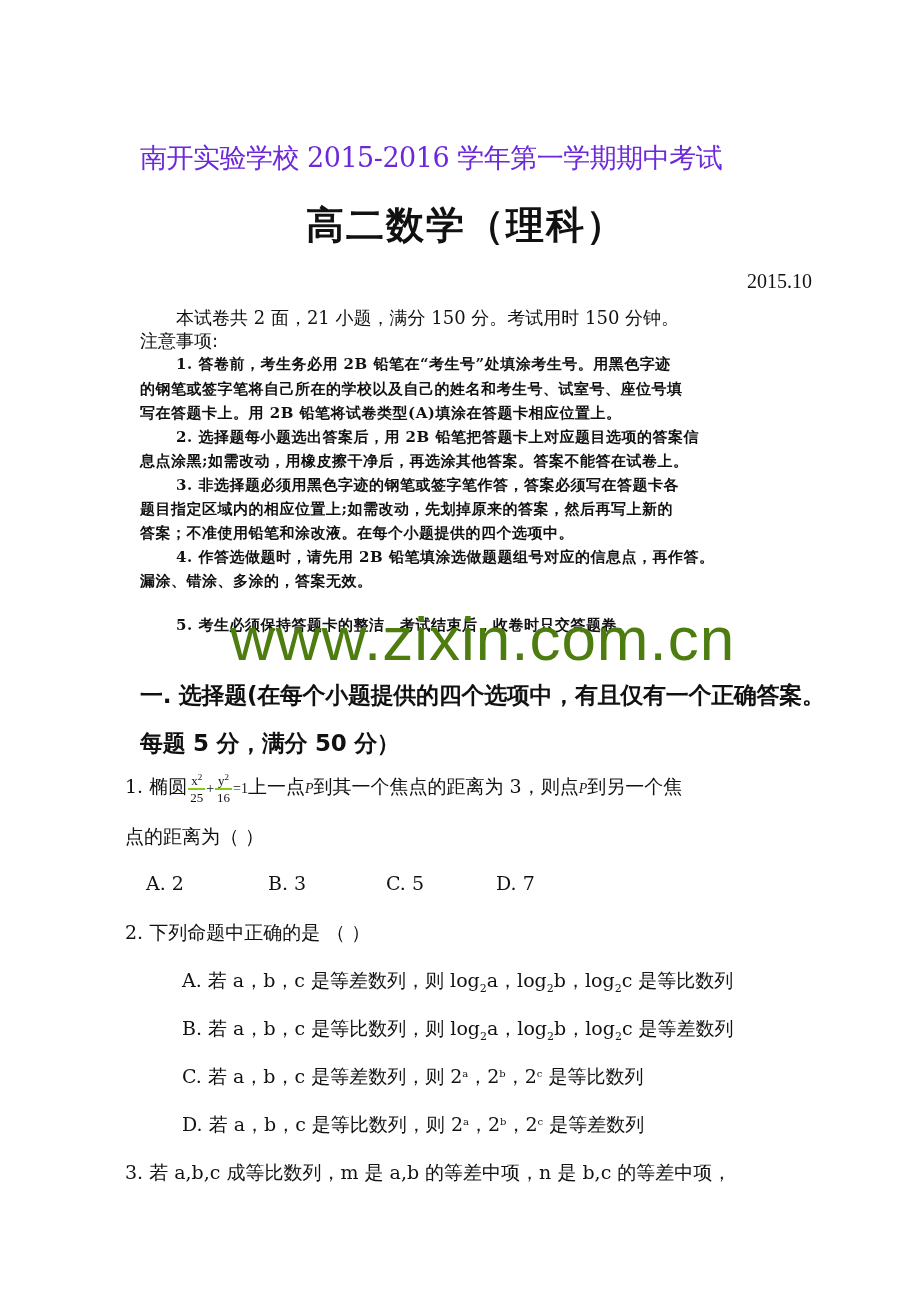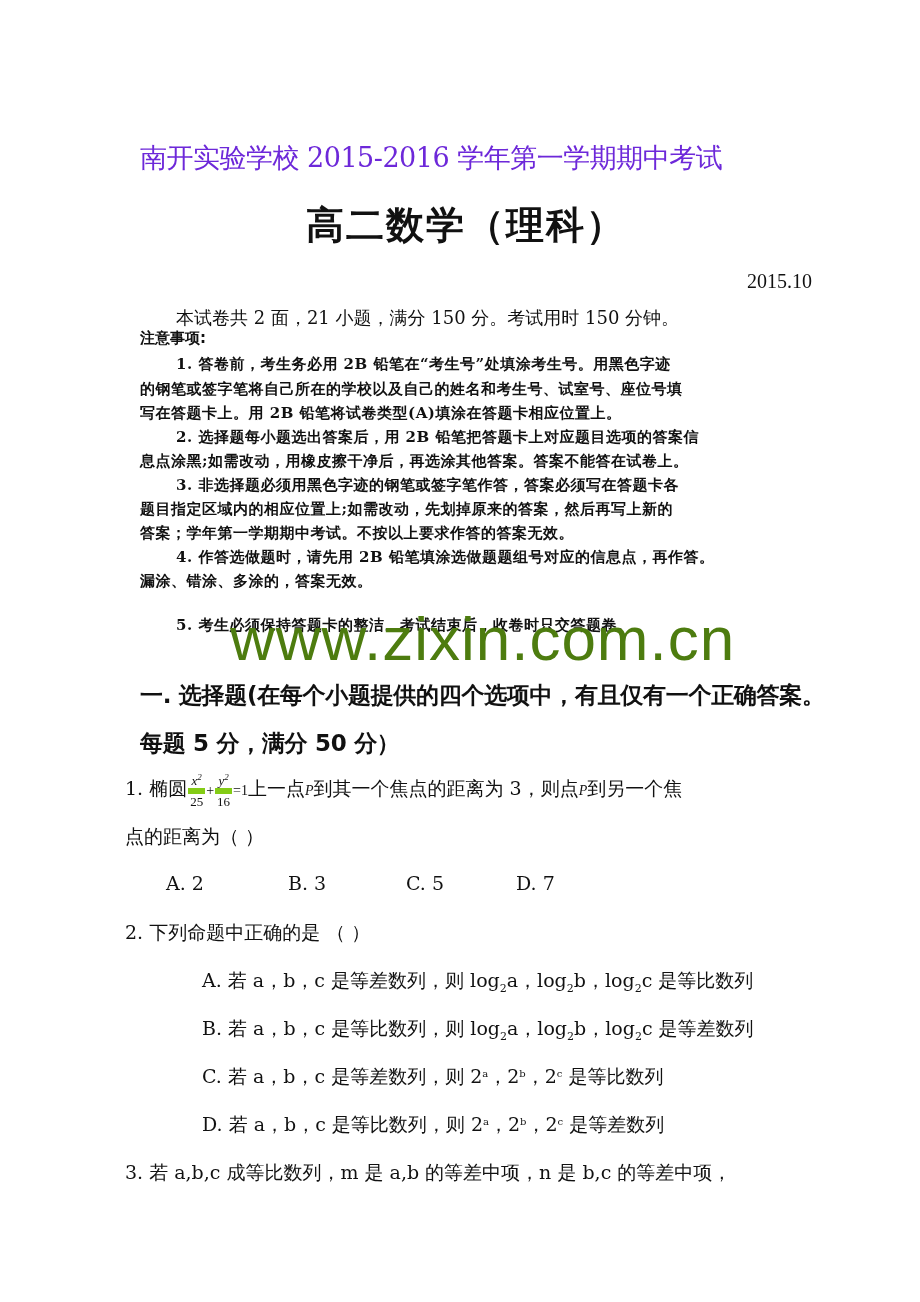--- a/index.html
+++ b/index.html
@@ -6,32 +6,32 @@
   body {
     width: 920px; height: 1302px; position: relative; overflow: hidden;
     color: #111; font-family: "DejaVu Serif", "Liberation Serif", serif;
   }
   .abs { position: absolute; white-space: nowrap; }
   .school-title { left: 140px; top: 140px; font-size: 27px; letter-spacing: -0.5px; color:#6d28d9; }
   .subject-title { left: 298px; top: 200px; font-size: 38px; font-weight: bold;
     font-family: "DejaVu Sans", "Liberation Sans", sans-serif; letter-spacing: 2px; margin-left: 8px; }
   .date { left: 712px; top: 270px; font-size: 20px; font-family: "Liberation Serif", serif; margin-left: 35px; }
   .intro { left: 176px; top: 306px; font-size: 18px; }
-  .notice-head { left: 140px; top: 329px; font-size: 15px; font-weight: bold;
+  .notice-head { left: 140px; top: 329px; font-size: 18px; font-weight: normal;
     font-family: "DejaVu Sans", sans-serif; }
   .notice-line { font-size: 15px; letter-spacing: 0.5px; font-weight: bold; }
   .watermark { left: 230px; top: 603px; font-size: 62px; color: #4d7c0f;
     font-family: "Liberation Sans", "DejaVu Sans", sans-serif; letter-spacing: 1px; }
   .section-line { left: 140px; font-size: 23px; font-weight: bold;
     font-family: "DejaVu Sans", sans-serif; letter-spacing: -0.3px; }
   .q { left: 125px; font-size: 19px; }
-  .opt { font-size: 19px; margin-left: 20px; }
+  .opt { font-size: 19px; }
   .frac { display: inline-block; vertical-align: middle; text-align: center;
     font-family: "Liberation Serif", serif; font-size: 13px; line-height: 15px; margin: 0 1px; }
-  .frac .num { display: block; border-bottom: 6px solid #84cc16; padding: 0 2px; font-style: italic; }
+  .frac .num { display: block; border-bottom: 2px solid #84cc16; padding: 0 2px; }
   .frac .den { display: block; padding: 0 2px; }
   sup.s { font-size: 9px; }
   .ital { font-style: italic; font-family: "Liberation Serif", serif; font-size: 14px; }
   sub.l { font-size: 11px; }
   sup.e { font-size: 10px; vertical-align: 6px; }
   .small { font-size: 14px; font-family: "Liberation Serif", serif; }
 </style>
 </head>
 <body>
 
@@ -45,21 +45,21 @@
   <div class="abs notice-head">注意事项:</div>
 
   <div>
     <div class="abs notice-line" style="left:176px;top:355px">1. 答卷前，考生务必用 2B 铅笔在“考生号”处填涂考生号。用黑色字迹</div>
     <div class="abs notice-line" style="left:140px;top:380px">的钢笔或签字笔将自己所在的学校以及自己的姓名和考生号、试室号、座位号填</div>
     <div class="abs notice-line" style="left:140px;top:404px">写在答题卡上。用 2B 铅笔将试卷类型(A)填涂在答题卡相应位置上。</div>
     <div class="abs notice-line" style="left:176px;top:428px">2. 选择题每小题选出答案后，用 2B 铅笔把答题卡上对应题目选项的答案信</div>
     <div class="abs notice-line" style="left:140px;top:452px">息点涂黑;如需改动，用橡皮擦干净后，再选涂其他答案。答案不能答在试卷上。</div>
     <div class="abs notice-line" style="left:176px;top:476px">3. 非选择题必须用黑色字迹的钢笔或签字笔作答，答案必须写在答题卡各</div>
     <div class="abs notice-line" style="left:140px;top:500px">题目指定区域内的相应位置上;如需改动，先划掉原来的答案，然后再写上新的</div>
-    <div class="abs notice-line" style="left:140px;top:524px">答案；学年第一学期期中考试。不按以上要求作答的答案无效。</div>
+    <div class="abs notice-line" style="left:140px;top:524px">答案；不准使用铅笔和涂改液。在每个小题提供的四个选项中。</div>
     <div class="abs notice-line" style="left:176px;top:548px">4. 作答选做题时，请先用 2B 铅笔填涂选做题题组号对应的信息点，再作答。</div>
     <div class="abs notice-line" style="left:140px;top:572px">漏涂、错涂、多涂的，答案无效。</div>
     <div class="abs notice-line" style="left:176px;top:616px">5. 考生必须保持答题卡的整洁。考试结束后，收卷时只交答题卷。</div>
   </div>
 
   <div class="abs watermark">www.zixin.com.cn</div>
 
   <div class="abs section-line" style="top:680px">一. 选择题(在每个小题提供的四个选项中，有且仅有一个正确答案。</div>
   <div class="abs section-line" style="top:728px">每题 5 分，满分 50 分）</div>
 

